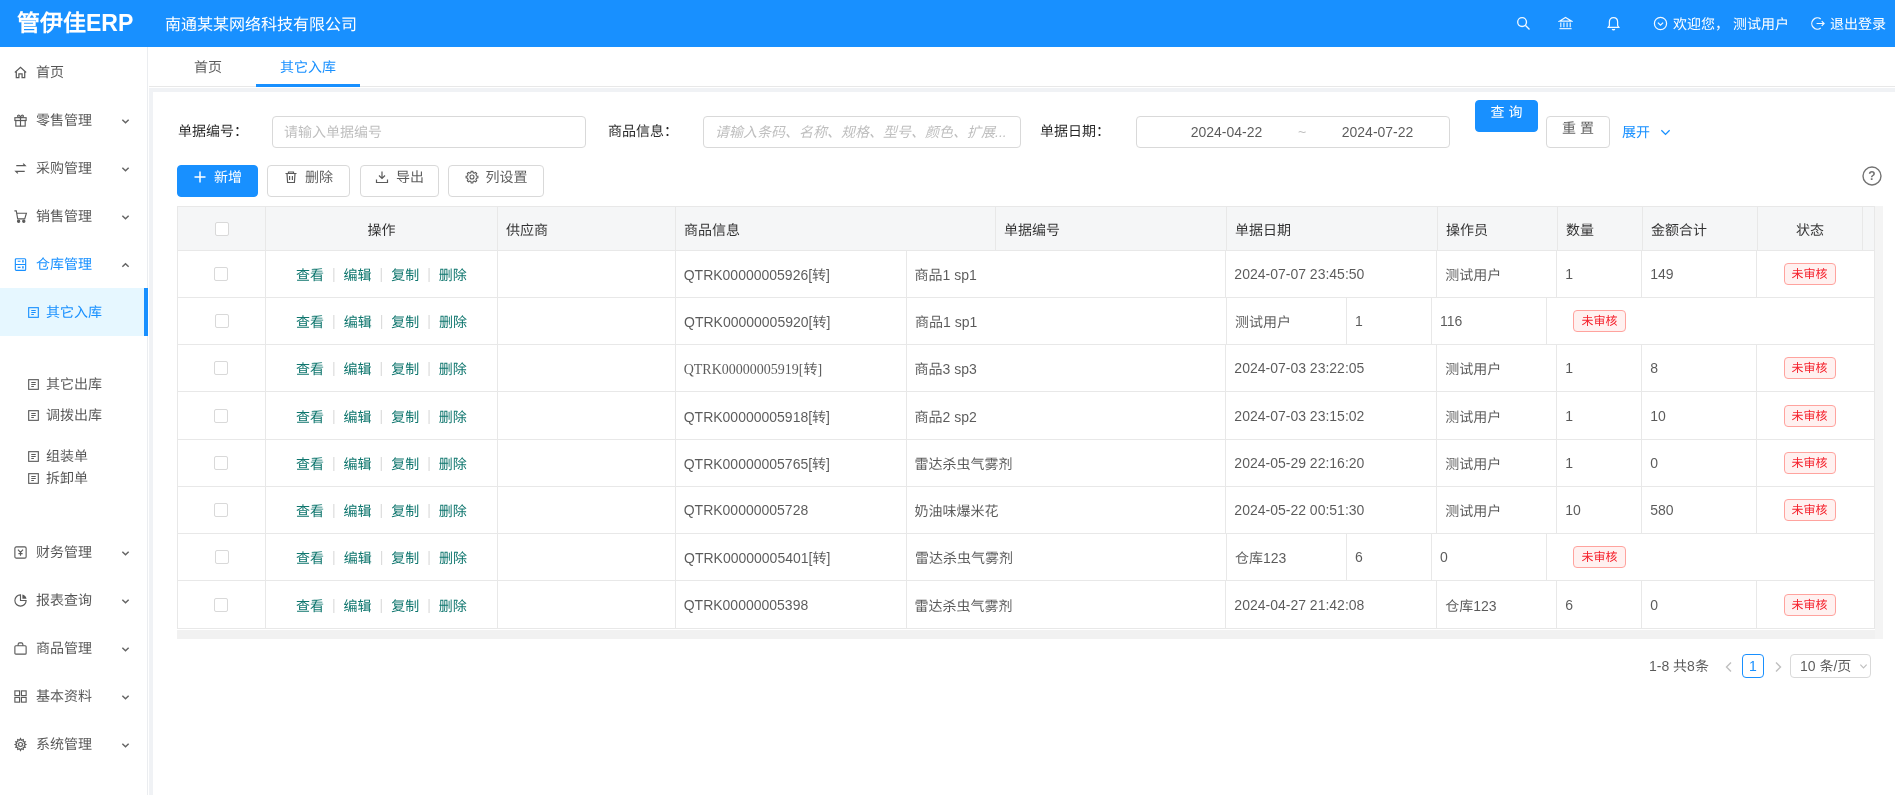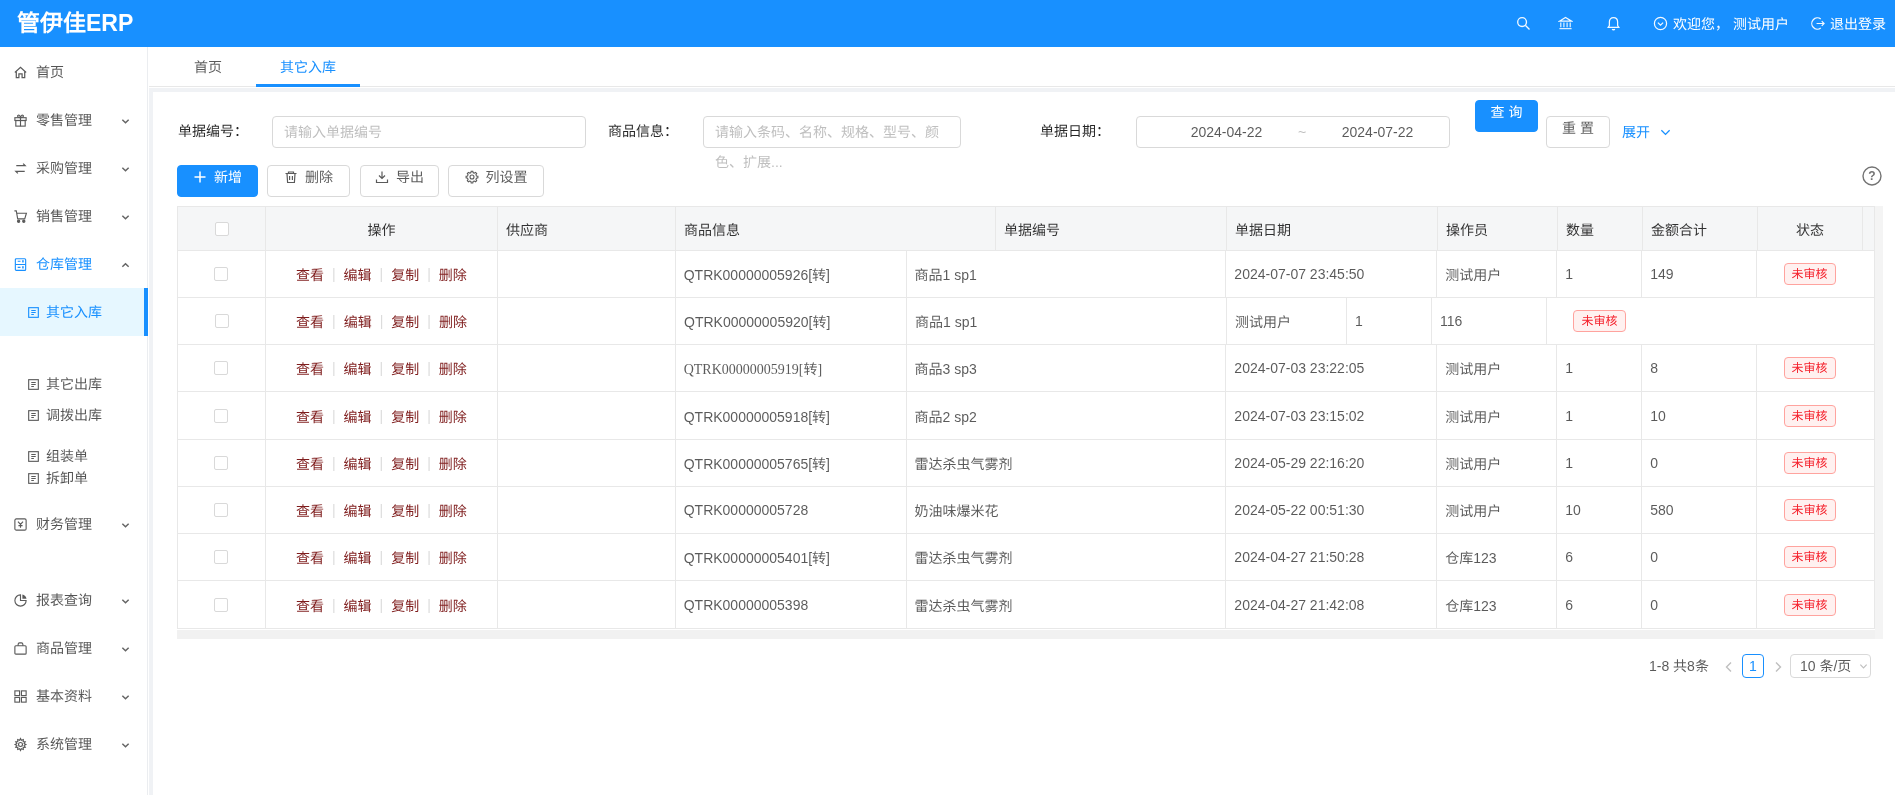--- a/index.html
+++ b/index.html
@@ -52,34 +52,35 @@
   .btn .bic svg { width:14px; height:14px; display:block; }
   .bprimary { background:#1890ff; border-color:#1890ff; color:#fff; }
   
   #tbl { position:absolute; left:177px; top:206px; width:1698px; border:1px solid #e8e8e8; border-bottom:none; }
   .trow { display:flex; height:47px; border-bottom:1px solid #e8e8e8; background:#fff; }
   .thead { height:44px; background:#f5f6f7; color:rgba(0,0,0,.8); font-weight:400; }
   .td { border-right:1px solid #e8e8e8; padding:0 8px; display:flex; align-items:center;
     overflow:hidden; white-space:nowrap; }
   .td:last-child { border-right:none; }
   .c { justify-content:center; padding:0; }
-  a.lnk { color:#7f1d1d; text-decoration:none; }
+  a.lnk { color:#0f766e; text-decoration:none; }
   .sep { color:#dcdcdc; margin:0 8px; }
   .cb { width:14px; height:14px; border:1px solid #d9d9d9; border-radius:2px; background:#fff; }
   .tag { display:inline-block; height:22px; line-height:20px; padding:0 7px; font-size:12px;
     color:#f5222d; background:#fff1f0; border:1px solid #ffa39e; border-radius:4px; }
   #hscroll { position:absolute; left:177px; top:630px; width:1698px; height:9px; background:#f1f1f1; }
   
   #pager { position:absolute; left:0px; top:652px; width:1875px; height:28px; }
 </style>
 </head>
 <body>
 
 <div id="hdr">
   <div id="logo">管伊佳ERP</div>
+  <div id="company">南通某某网络科技有限公司</div>
   <div class="hico" style="left:1516px;">
       <svg viewBox="0 0 16 16" fill="none" stroke="currentColor" stroke-width="1.4">
         <circle cx="6.5" cy="6.5" r="4.7"></circle>
         <path d="M10.2 10.2 L14.4 14.4"></path>
       </svg>
     </div>
   <div class="hico" style="left:1558px;">
       <svg viewBox="0 0 16 16" fill="none" stroke="currentColor" stroke-width="1.2">
         <path d="M1.5 5.5 L8 1.5 L14.5 5.5 Z"></path>
         <path d="M3 7 V12 M6.3 7 V12 M9.7 7 V12 M13 7 V12"></path>
@@ -217,21 +218,21 @@
     </div>
   <div class="smi " style="top:454px;">
       <span class="ic">
         <svg viewBox="0 0 14 14" fill="none" stroke="currentColor" stroke-width="1.2">
           <rect x="1.8" y="1.8" width="10.4" height="10.4"></rect>
           <path d="M4.6 4.8 H9.4 M4.6 7 H9.4 M4.6 9.2 H7.4"></path>
         </svg>
       </span>
       <span class="txt">拆卸单</span>
     </div>
-  <div class="mi " style="top:500px;">
+  <div class="mi " style="top:528px;">
       <span class="ic">
         <svg viewBox="0 0 16 16" fill="none" stroke="currentColor" stroke-width="1.2">
           <rect x="2" y="2" width="12" height="12" rx="1.5"></rect>
           <path d="M5.3 5 L8 8 L10.7 5 M8 8 V11.5 M5.8 9.2 H10.2"></path>
         </svg>
       </span>
       <span class="txt">财务管理</span>
       <span class="chev">
         <svg viewBox="0 0 10 10" fill="none" stroke="currentColor" stroke-width="1.6">
           <path d="M1.5 3 L5 6.5 L8.5 3"></path>
@@ -302,21 +303,21 @@
   <div class="tab" style="left:45px; color:rgba(0,0,0,.65);">首页</div>
   <div class="tab" style="left:131px; color:#1890ff;">其它入库</div>
   <div id="ink"></div>
 </div>
 <div id="gutTop"></div>
 <div id="gutLeft"></div>
 
 <div class="flabel" style="left:178px; top:115px;">单据编号：</div>
 <div class="finput" style="left:272px; width:314px;">请输入单据编号</div>
 <div class="flabel" style="left:608px; top:115px;">商品信息：</div>
-<div class="finput" style="left:703px; width:258px;">请输入条码、名称、规格、型号、颜色、扩展...</div>
+<div class="finput" style="left:703px; width:318px;font-style:italic;">请输入条码、名称、规格、型号、颜色、扩展...</div>
 <div class="flabel" style="left:1040px; top:115px;">单据日期：</div>
 <div class="finput" style="left:1136px; width:314px; color:rgba(0,0,0,.65); padding:0; display:flex;">
   <span style="flex:1; text-align:center; padding-left:18px;">2024-04-22</span>
     <span style="color:#bfbfbf;">~</span>
     <span style="flex:1; text-align:center;">2024-07-22</span>
 </div>
 <div class="btn bprimary" style="left:1475px; top:100px; width:63px;">查 询</div>
 <div class="btn" style="left:1546px; top:116px; width:64px;">重 置</div>
 <div style="position:absolute; left:1622px; top:116px; height:32px; line-height:32px; color:#1890ff;">展开
   <svg style="width:11px;height:11px;vertical-align:-1px;margin-left:6px;" viewBox="0 0 12 12" fill="none" stroke="#1890ff" stroke-width="1.4">
@@ -521,21 +522,20 @@
         <span class="sep">|</span>
         <a class="lnk">编辑</a>
         <span class="sep">|</span>
         <a class="lnk">复制</a>
         <span class="sep">|</span>
         <a class="lnk">删除</a>
       </div>
   <div class="td " style="width:178px;"></div>
   <div class="td " style="width:231px;">QTRK00000005401[转]</div>
   <div class="td " style="width:320px;">雷达杀虫气雾剂</div>
-  <div class="td " style="width:211px;">2024-04-27 21:50:28</div>
   <div class="td " style="width:120px;">仓库123</div>
   <div class="td " style="width:85px;">6</div>
   <div class="td " style="width:115px;">0</div>
   <div class="td c" style="width:105px; border-right:none;">
         <span class="tag">未审核</span>
       </div>
   <div class="td c" style="width:12px;"></div>
 </div>
 <div class="trow" style="height:48px;">
   <div class="td c" style="width:88px;">

